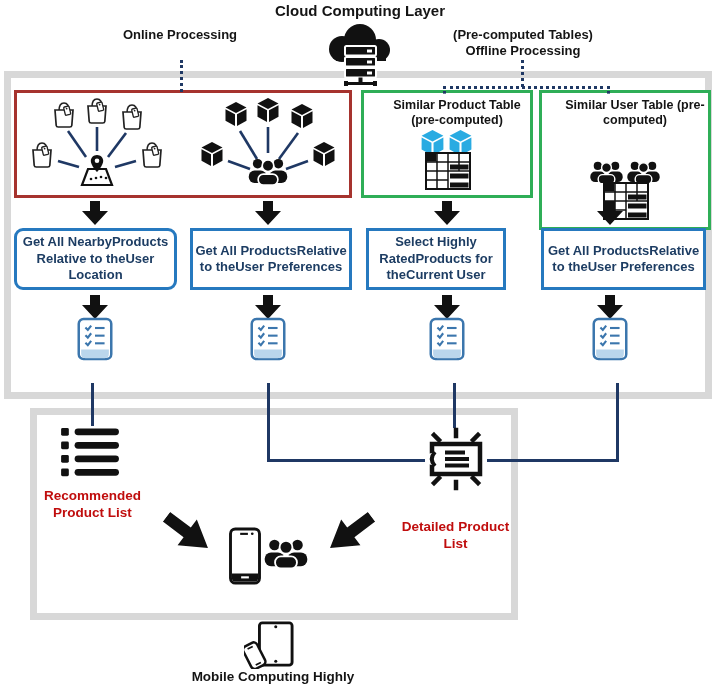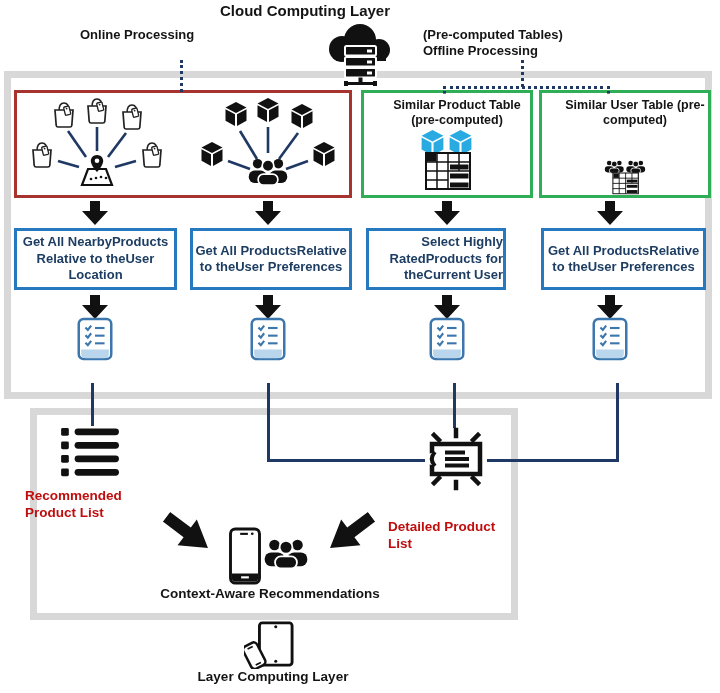--- a/index.html
+++ b/index.html
@@ -1,33 +1,33 @@
 <!DOCTYPE html>
 <html><head>
 <meta charset="utf-8">
 <style>
   html,body{margin:0;padding:0;background:#fff;}
   #canvas{position:relative;width:720px;height:693px;background:#fff;overflow:hidden;
           font-family:"Liberation Sans",sans-serif;}
-  .lbl{position:absolute;font-weight:bold;color:#141414;line-height:16px;font-size:13px;}
+  .lbl{position:absolute;font-weight:bold;color:#141414;text-align:center;line-height:16px;font-size:13px;}
   .lbl .ln{display:block;}
   .grayframe{position:absolute;border:7px solid #d8d8d8;background:#fff;box-sizing:border-box;z-index:1;}
   .redbox{position:absolute;border:3px solid #a6332e;background:#fff;box-sizing:border-box;z-index:2;}
   .greenbox{position:absolute;border:3px solid #2fae57;background:#fff;box-sizing:border-box;z-index:2;
             display:flex;flex-direction:column;align-items:center;}
   .greenbox .title{font-weight:bold;font-size:12.5px;line-height:15px;color:#141414;text-align:center;margin-top:5px;padding-left:20px;}
   .bluebox{position:absolute;border:3px solid #2679bf;background:#fff;box-sizing:border-box;z-index:2;
            display:flex;align-items:center;justify-content:center;text-align:center;
            font-weight:bold;font-size:13px;line-height:16.5px;color:#1d3d63;}
   .vline{position:absolute;width:3px;background:#1f3864;z-index:3;}
   .hline{position:absolute;height:3px;background:#1f3864;z-index:3;}
   .vdot{position:absolute;width:0;border-left:3px dotted #1f3864;z-index:4;}
   .hdot{position:absolute;height:0;border-top:3px dotted #1f3864;z-index:4;}
   .icon{position:absolute;z-index:3;}
-  .redlbl{position:absolute;font-weight:bold;font-size:13.5px;line-height:17px;color:#c00d0d;text-align:left;z-index:3;}
+  .redlbl{position:absolute;font-weight:bold;font-size:13.5px;line-height:17px;color:#c00d0d;text-align:center;z-index:3;}
   .biglbl{position:absolute;font-weight:bold;font-size:13.5px;color:#141414;text-align:center;z-index:3;}
 </style>
 </head>
 <body>
 
 <div id="canvas">
 
   <svg width="0" height="0" style="position:absolute">
     <defs>
       <symbol id="sym-cloud-server" viewBox="0 0 76 66">
@@ -220,21 +220,21 @@
       <span class="ln">(pre-computed)</span>
     </div>
     <svg width="70" height="62" viewBox="0 0 70 62" style="margin-top:1px">
       <g color="#29abe2">
         <use href="#sym-cube" x="8" y="0" width="25" height="27"></use>
         <use href="#sym-cube" x="36" y="0" width="25" height="27"></use>
       </g>
       <use href="#sym-table" x="13" y="23" width="46" height="38"></use>
     </svg>
   </div>
-  <div class="greenbox" style="left:539px;top:90px;width:172px;height:108px;gap:30px;">
+  <div class="greenbox" style="left:539px;top:90px;width:172px;height:140px;gap:30px;">
     <div class="title">
       <span class="ln">Similar User Table</span>
       <span class="ln">(pre-computed)</span>
     </div>
     <svg width="76" height="62" viewBox="0 0 76 62" style="margin-top:1px">
       <g color="#111">
         <use href="#sym-people" x="2" y="1" width="35" height="24"></use>
         <use href="#sym-people" x="39" y="1" width="35" height="24"></use>
       </g>
       <use href="#sym-table" x="16" y="23" width="46" height="38"></use>
@@ -247,27 +247,27 @@
   <svg class="icon" style="left:255px;top:201px;" width="26" height="24">
       <use href="#sym-darrow"></use>
     </svg>
   <svg class="icon" style="left:434px;top:201px;" width="26" height="24">
       <use href="#sym-darrow"></use>
     </svg>
   <svg class="icon" style="left:597px;top:201px;" width="26" height="24">
       <use href="#sym-darrow"></use>
     </svg>
 
-  <div class="bluebox" style="left:14px;top:228px;width:163px;height:62px;">
+  <div class="bluebox" style="left:14px;top:228px;width:163px;height:62px;border-radius:9px;">
     <div><span class="ln">Get All Nearby</span><span class="ln">Products Relative to the</span><span class="ln">User Location</span></div>
   </div>
   <div class="bluebox" style="left:190px;top:228px;width:162px;height:62px;">
     <div><span class="ln">Get All Products</span><span class="ln">Relative to the</span><span class="ln">User Preferences</span></div>
   </div>
-  <div class="bluebox" style="left:366px;top:228px;width:140px;height:62px;text-align:right;">
+  <div class="bluebox" style="left:366px;top:228px;width:140px;height:62px;">
     <div><span class="ln">Select Highly Rated</span><span class="ln">Products for the</span><span class="ln">Current User</span></div>
   </div>
   <div class="bluebox" style="left:541px;top:228px;width:165px;height:62px;">
     <div><span class="ln">Get All Products</span><span class="ln">Relative to the</span><span class="ln">User Preferences</span></div>
   </div>
 
   <svg class="icon" style="left:82px;top:295px;" width="26" height="24">
       <use href="#sym-darrow"></use>
     </svg>
   <svg class="icon" style="left:255px;top:295px;" width="26" height="24">
@@ -329,20 +329,19 @@
   <svg class="icon" style="left:323px;top:513px;transform:rotate(143deg);" width="54" height="40">
       <use href="#sym-bigarrow"></use>
     </svg>
 
   <svg class="icon" style="left:228px;top:527px;" width="34" height="58">
       <use href="#sym-phone"></use>
     </svg>
   <svg class="icon" style="left:263px;top:537px;color:#111" width="46" height="32">
       <use href="#sym-people"></use>
     </svg>
-  <div class="biglbl" style="left:150px;top:586px;width:240px;">Context-Aware Recommendations</div>
 
   <svg class="icon" style="left:244px;top:621px;" width="52" height="48">
       <use href="#sym-tabletphone"></use>
     </svg>
-  <div class="biglbl" style="left:178px;top:669px;width:190px;">Layer Computing Layer</div>
+  <div class="biglbl" style="left:178px;top:669px;width:190px;">Mobile Computing Highly</div>
 
 </div>
 
 </body></html>

